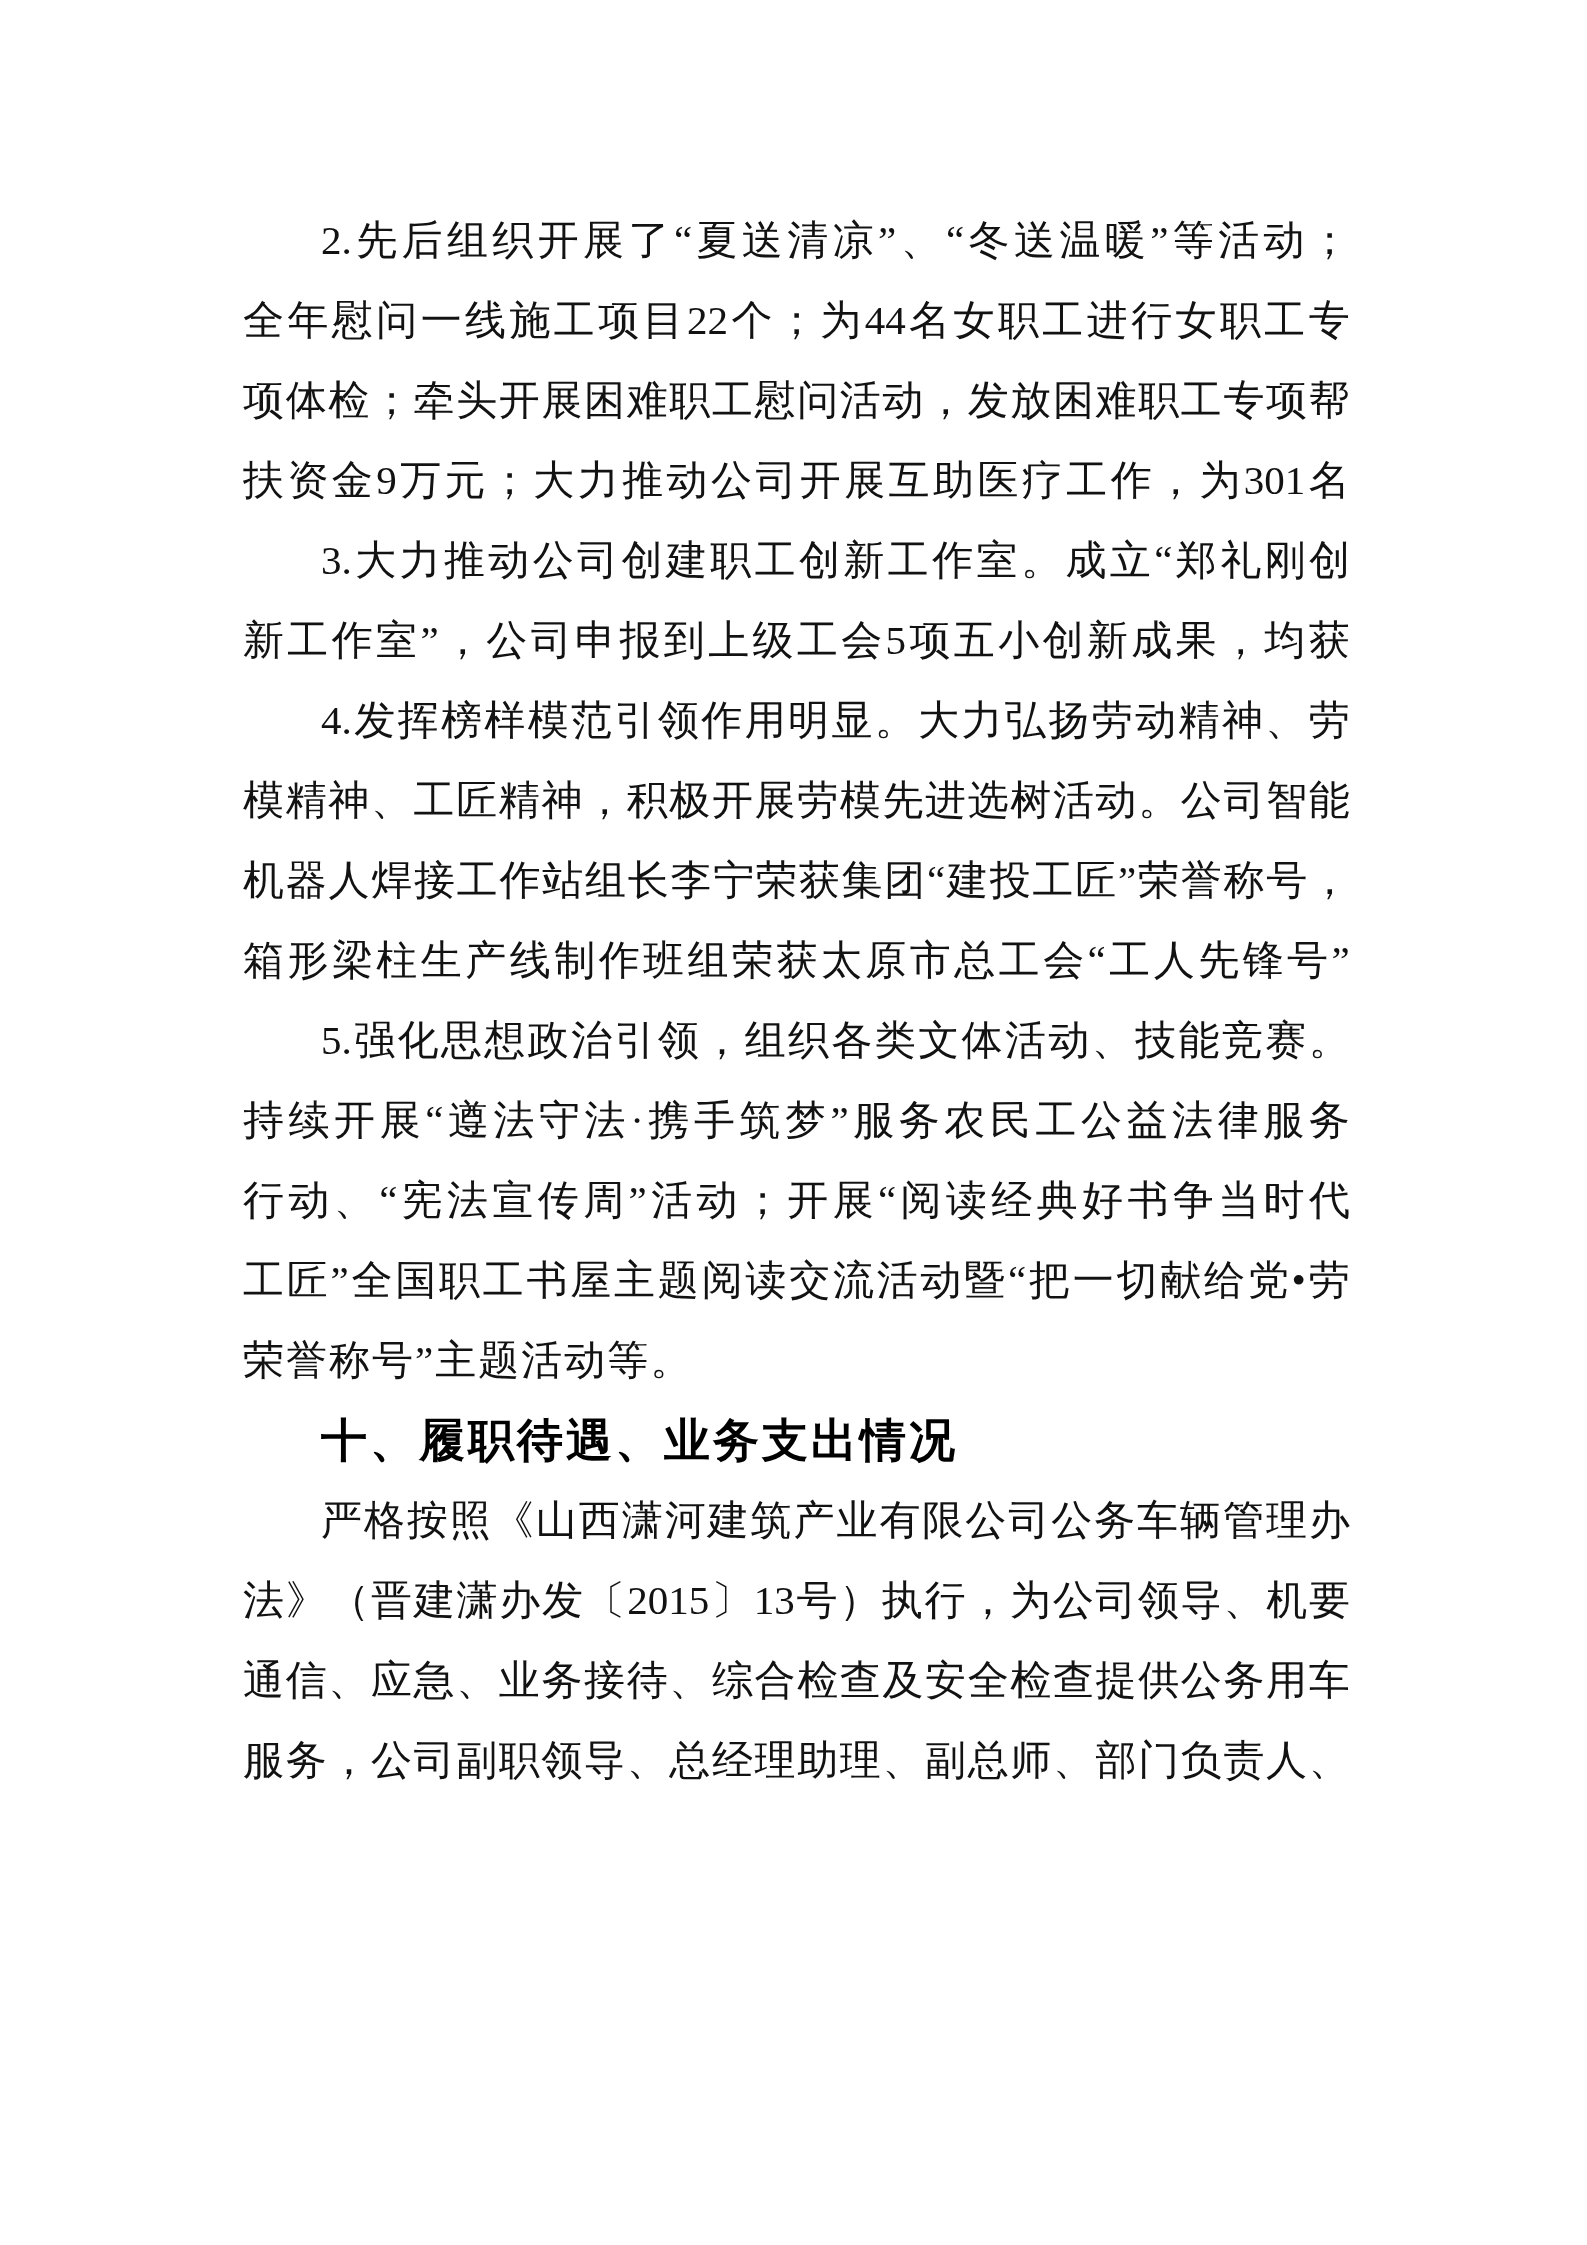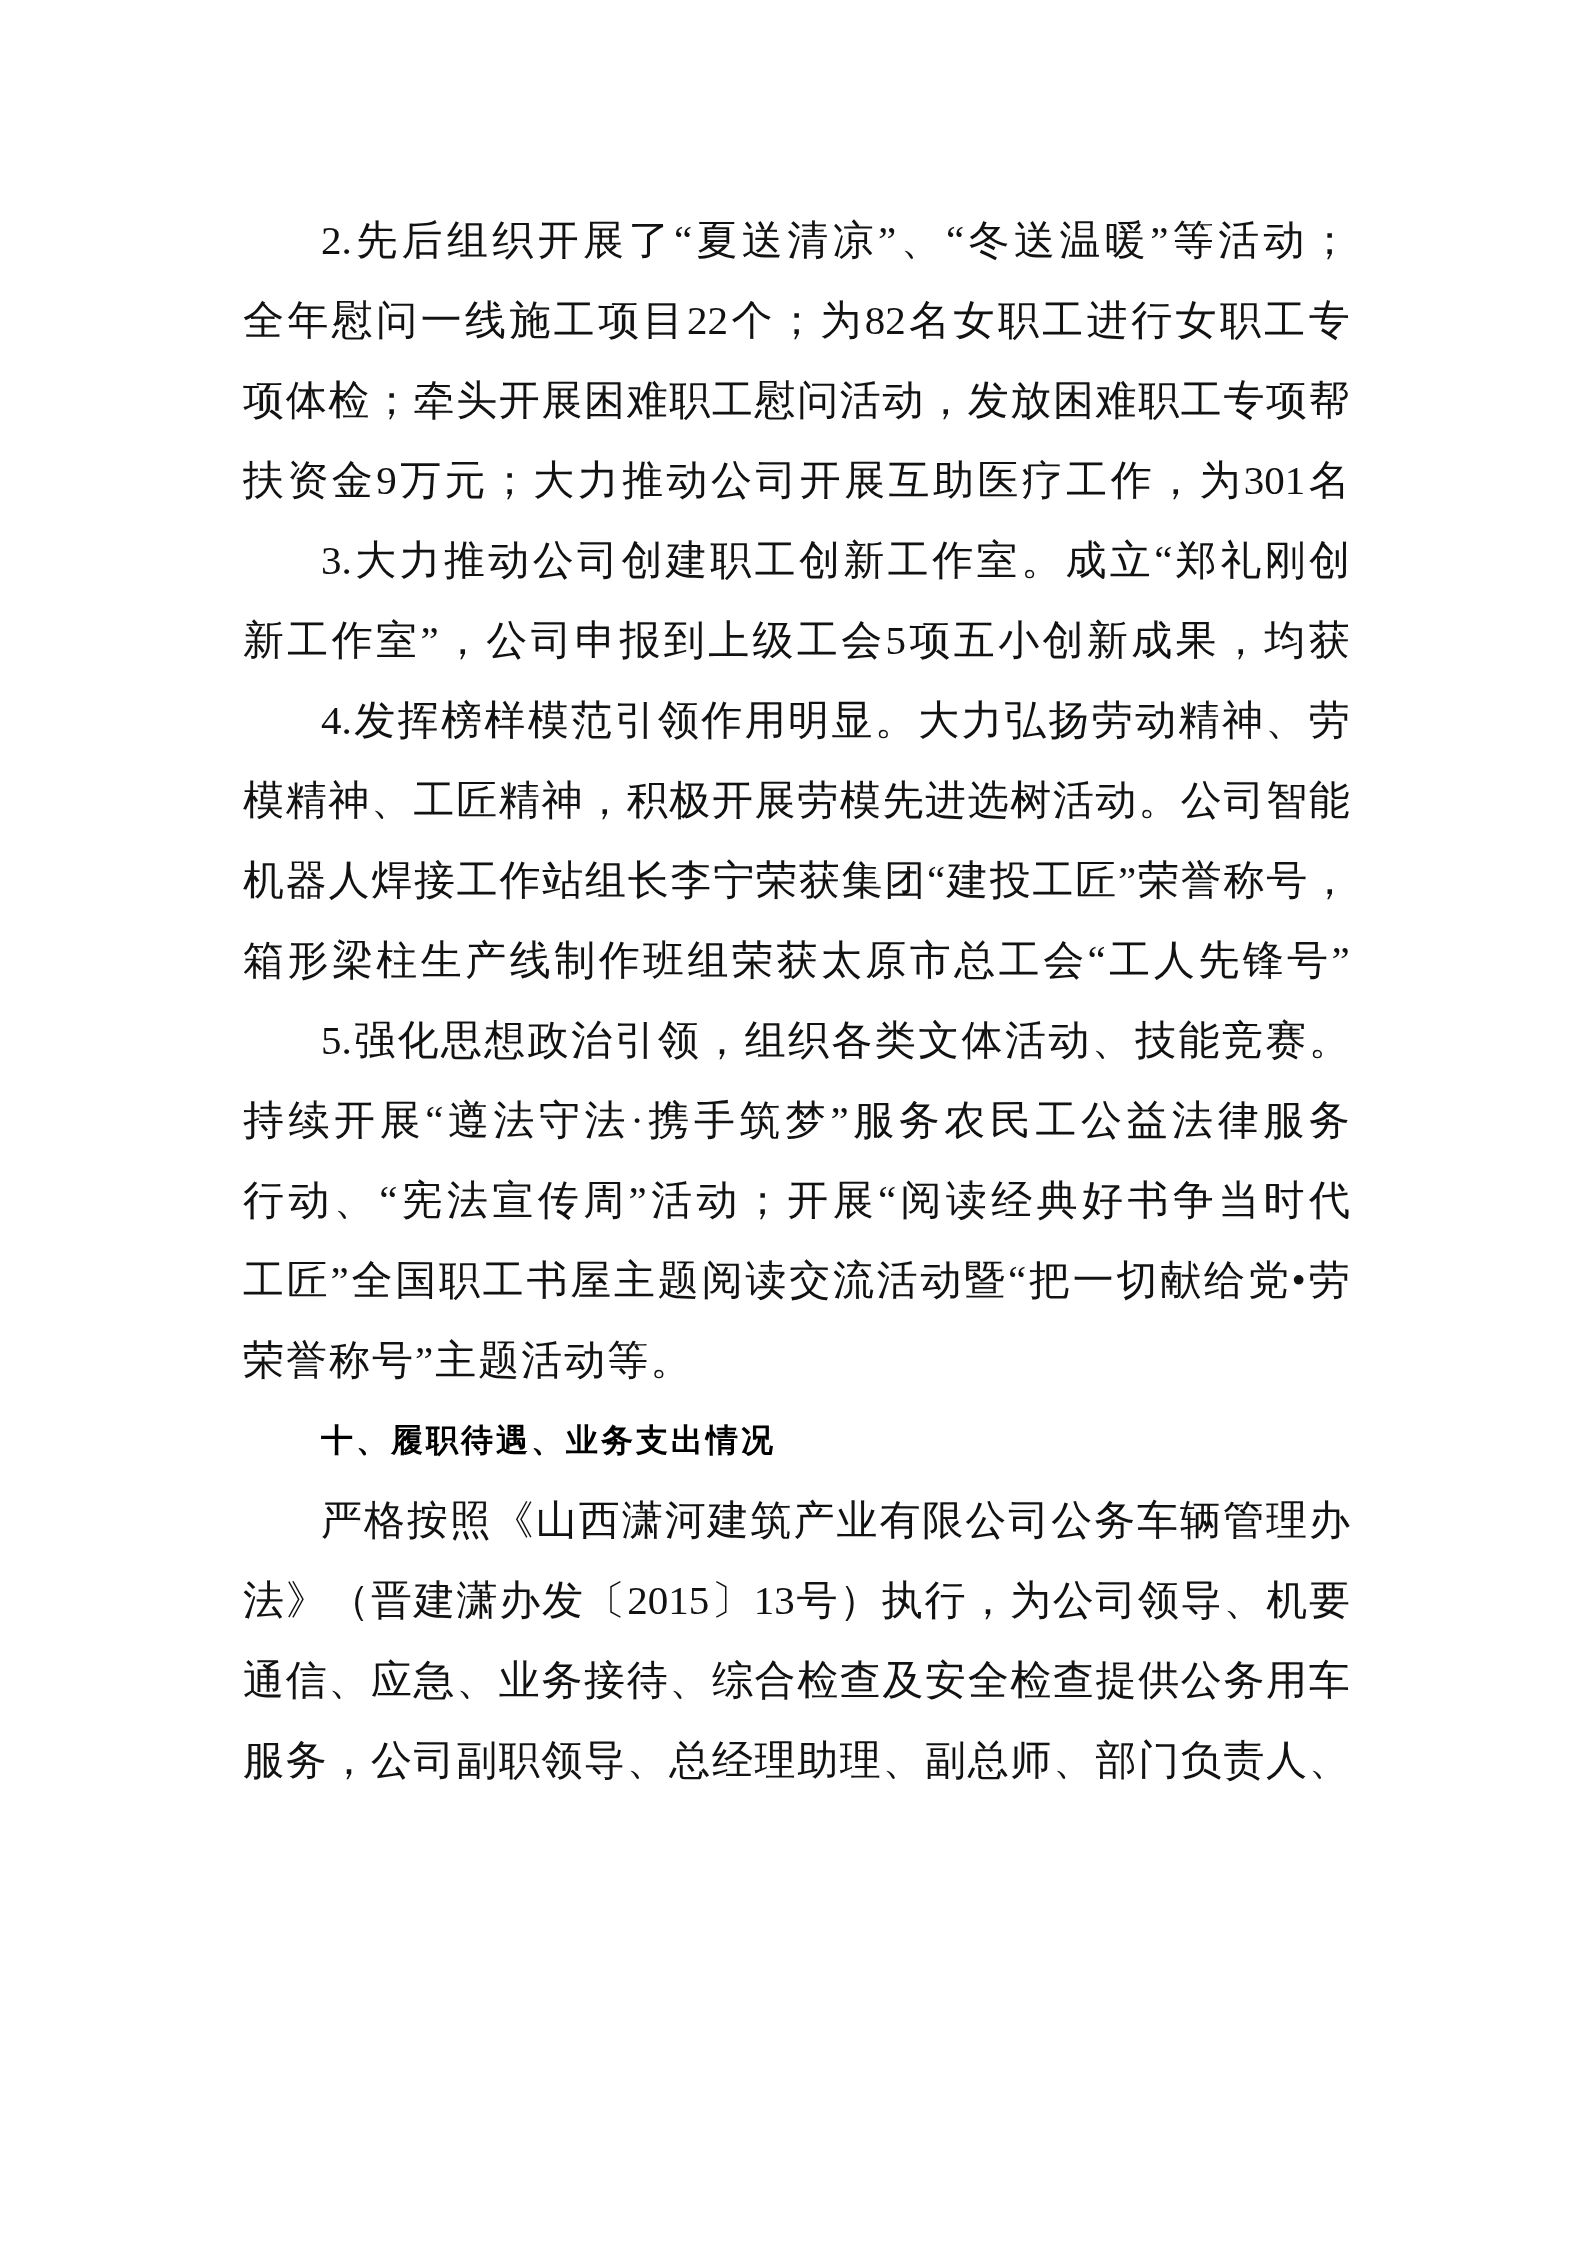--- a/index.html
+++ b/index.html
@@ -41,21 +41,21 @@
   .line.full span {
     display: inline-block;
     line-height: 80px;
   }
   .line.indent {
     padding-left: 78px;
   }
   .line.heading {
     font-family: "Liberation Sans", "DejaVu Sans", sans-serif;
     font-weight: 700;
-    font-size: 32px;
+    font-size: 46px;
     letter-spacing: 3px;
     color: #000000;
   }
 </style>
 </head>
 <body>
 
 <div class="page">
   <div class="text-block">
 
@@ -95,21 +95,21 @@
           <span>一</span>
           <span>线</span>
           <span>施</span>
           <span>工</span>
           <span>项</span>
           <span>目</span>
           <span>22</span>
           <span>个</span>
           <span>；</span>
           <span>为</span>
-          <span>82</span>
+          <span>44</span>
           <span>名</span>
           <span>女</span>
           <span>职</span>
           <span>工</span>
           <span>进</span>
           <span>行</span>
           <span>女</span>
           <span>职</span>
           <span>工</span>
           <span>专</span>

